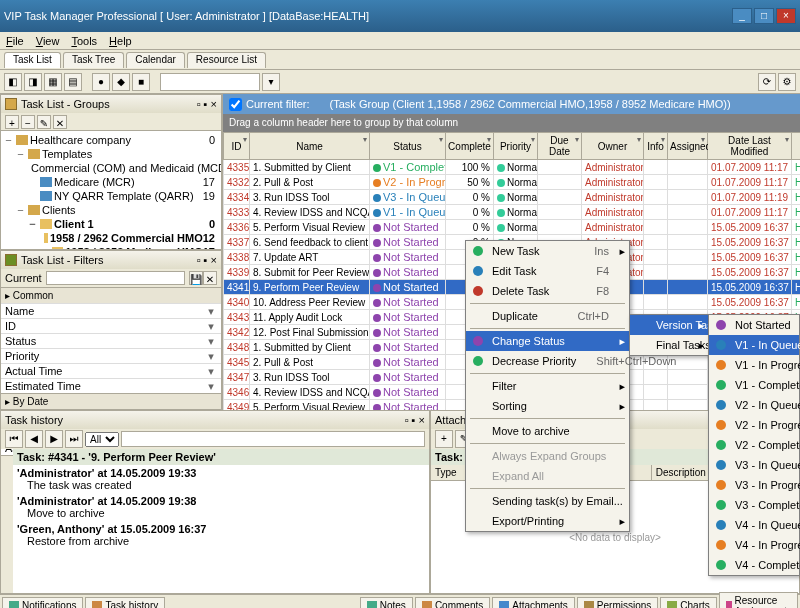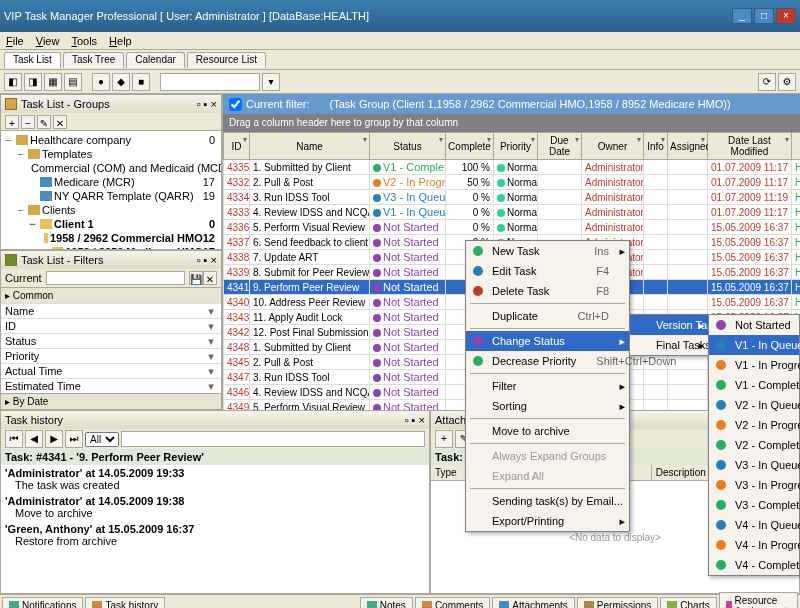--- a/index.html
+++ b/index.html
@@ -39,21 +39,21 @@
 .grid th{background:#ece9d8;border:1px solid #aca899;font-size:10px;padding:2px;font-weight:normal;position:relative;}
 .grid th .dd{position:absolute;right:2px;top:2px;font-size:8px;color:#666;}
 .grid td{border:1px solid #ddd;font-size:10px;padding:1px 3px;height:14px;white-space:nowrap;overflow:hidden;}
 .grid tr.sel td{background:#316ac5;color:#fff;}
 .stat-dot{display:inline-block;width:8px;height:8px;border-radius:50%;margin-right:2px;vertical-align:middle;}
 .pr-dot{display:inline-block;width:8px;height:8px;border-radius:50%;background:#3c9;margin-right:2px;vertical-align:middle;}
 .bottom{display:flex;height:184px;}
 .histpanel{width:430px;border:1px solid #aca899;display:flex;flex-direction:column;}
 .hist-tb{background:#ece9d8;height:20px;display:flex;align-items:center;padding:0 4px;gap:2px;}
 .hist-tb select{font-size:10px;}
-.hist-body{background:#fff;flex:1;overflow:hidden;font-size:10px;}
+.hist-body{background:#fff;flex:1;overflow:hidden;font-size:10px;margin-left:12px;}
 .hist-title{background:#e0e8d8;padding:2px 4px;font-weight:bold;}
 .hist-entry{padding:2px 4px;}
 .hist-entry .who{font-weight:bold;}
 .attpanel{flex:1;border:1px solid #aca899;display:flex;flex-direction:column;}
 .att-hdr{background:#ece9d8;border-bottom:1px solid #aca899;display:flex;}
 .att-hdr div{flex:1;padding:2px 4px;font-size:10px;border-right:1px solid #aca899;}
 .att-body{flex:1;background:#fff;display:flex;align-items:center;justify-content:center;color:#999;font-size:10px;}
 .bottabs{background:#ece9d8;height:22px;display:flex;align-items:center;padding:0 2px;gap:2px;border-top:1px solid #aca899;}
 .btab{background:#f5f3eb;border:1px solid #aca899;padding:2px 6px;font-size:10px;display:flex;align-items:center;gap:3px;}
 .btab .bi{width:10px;height:10px;}

